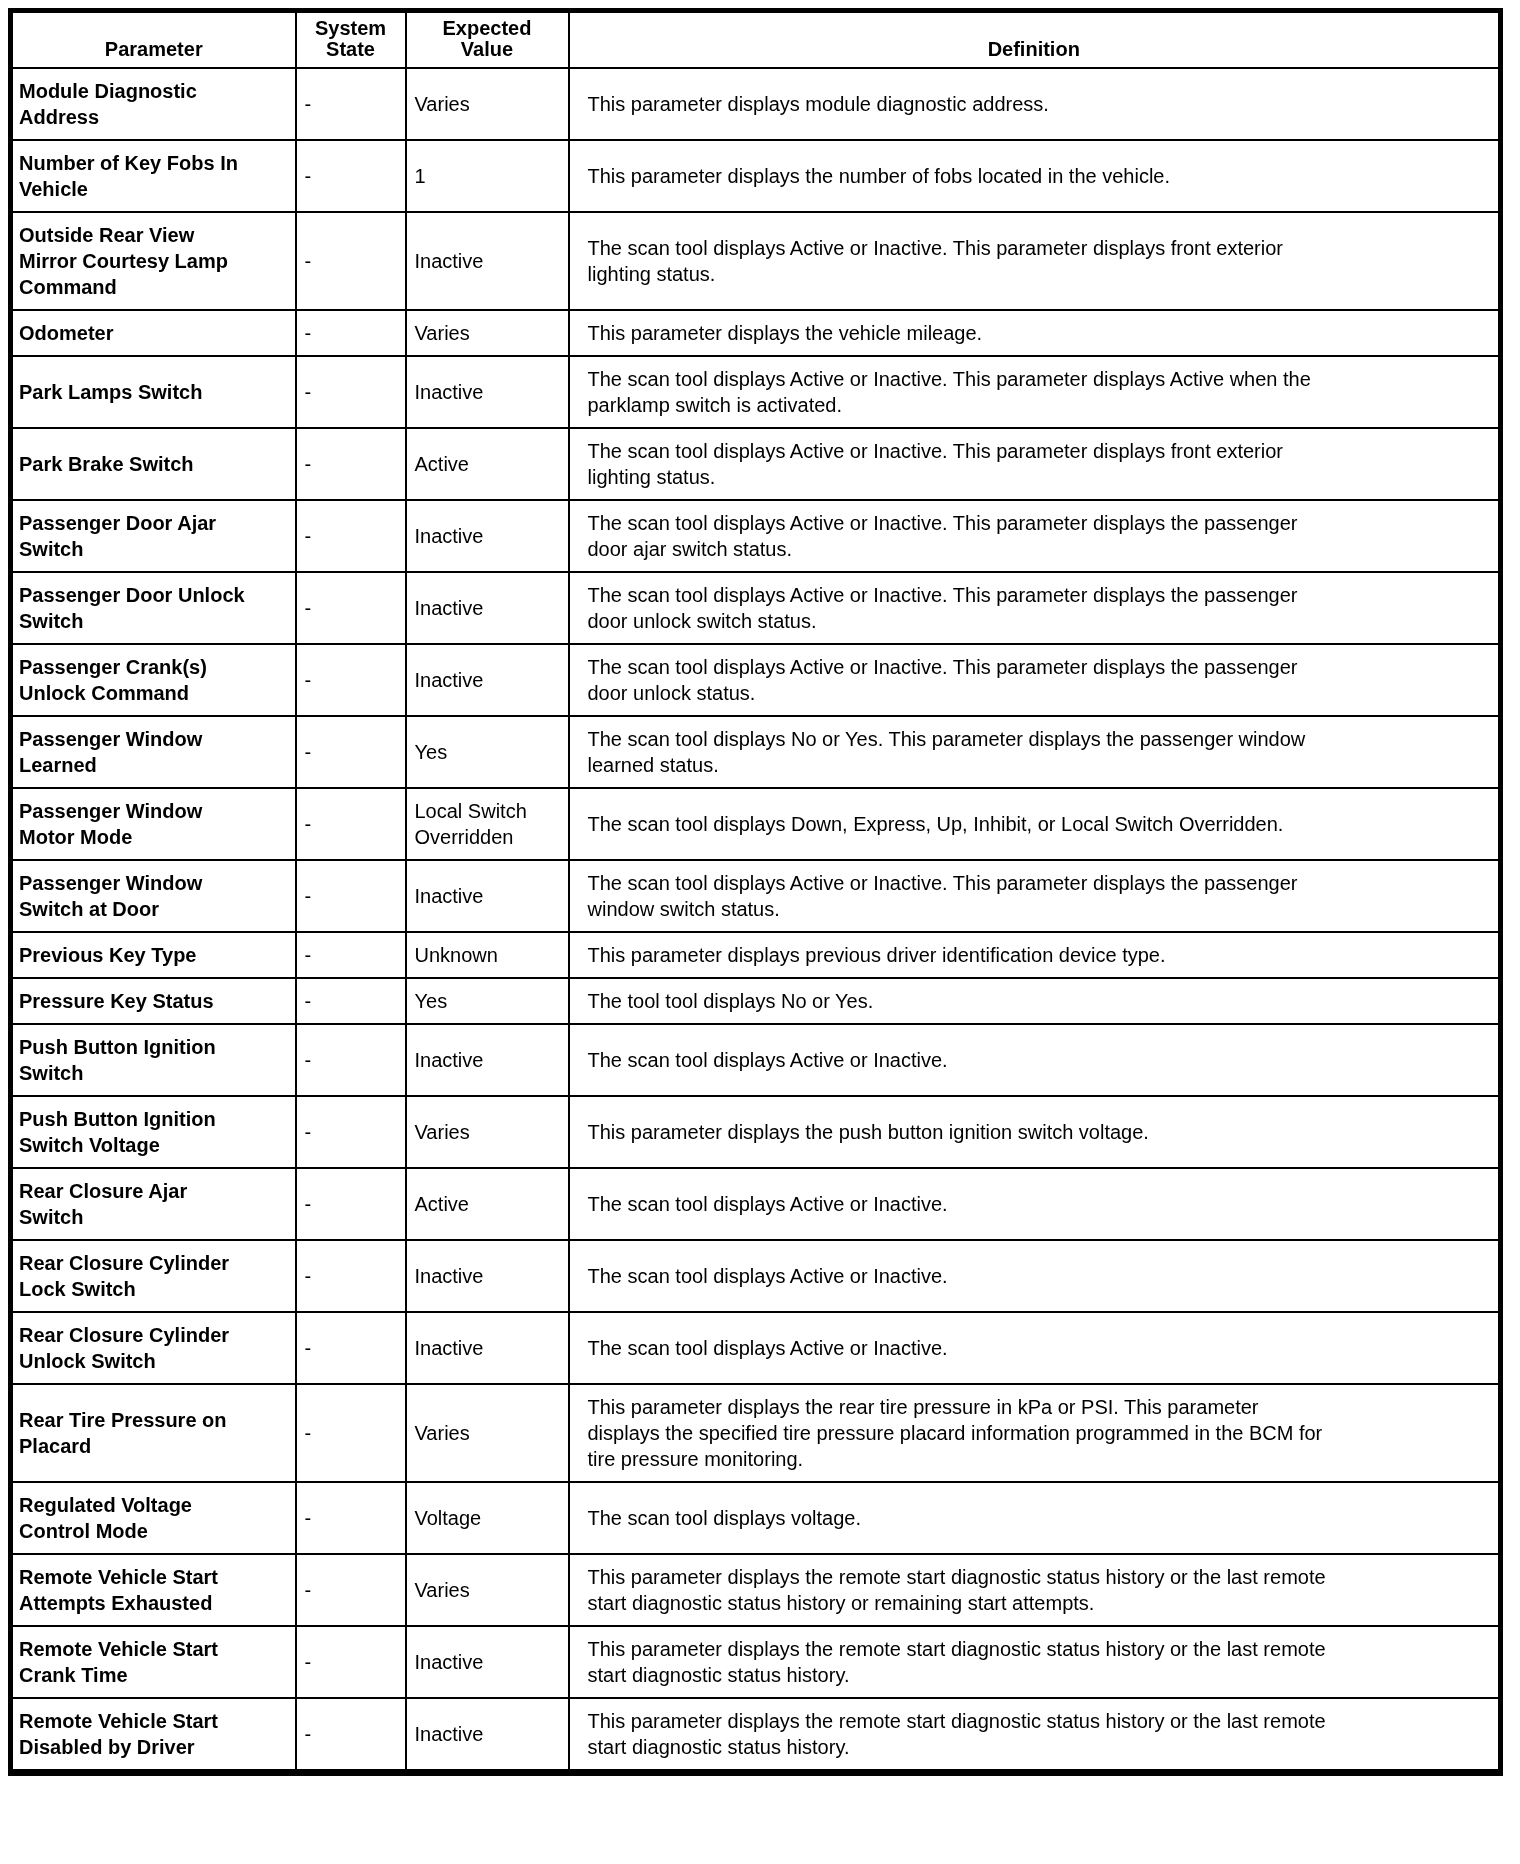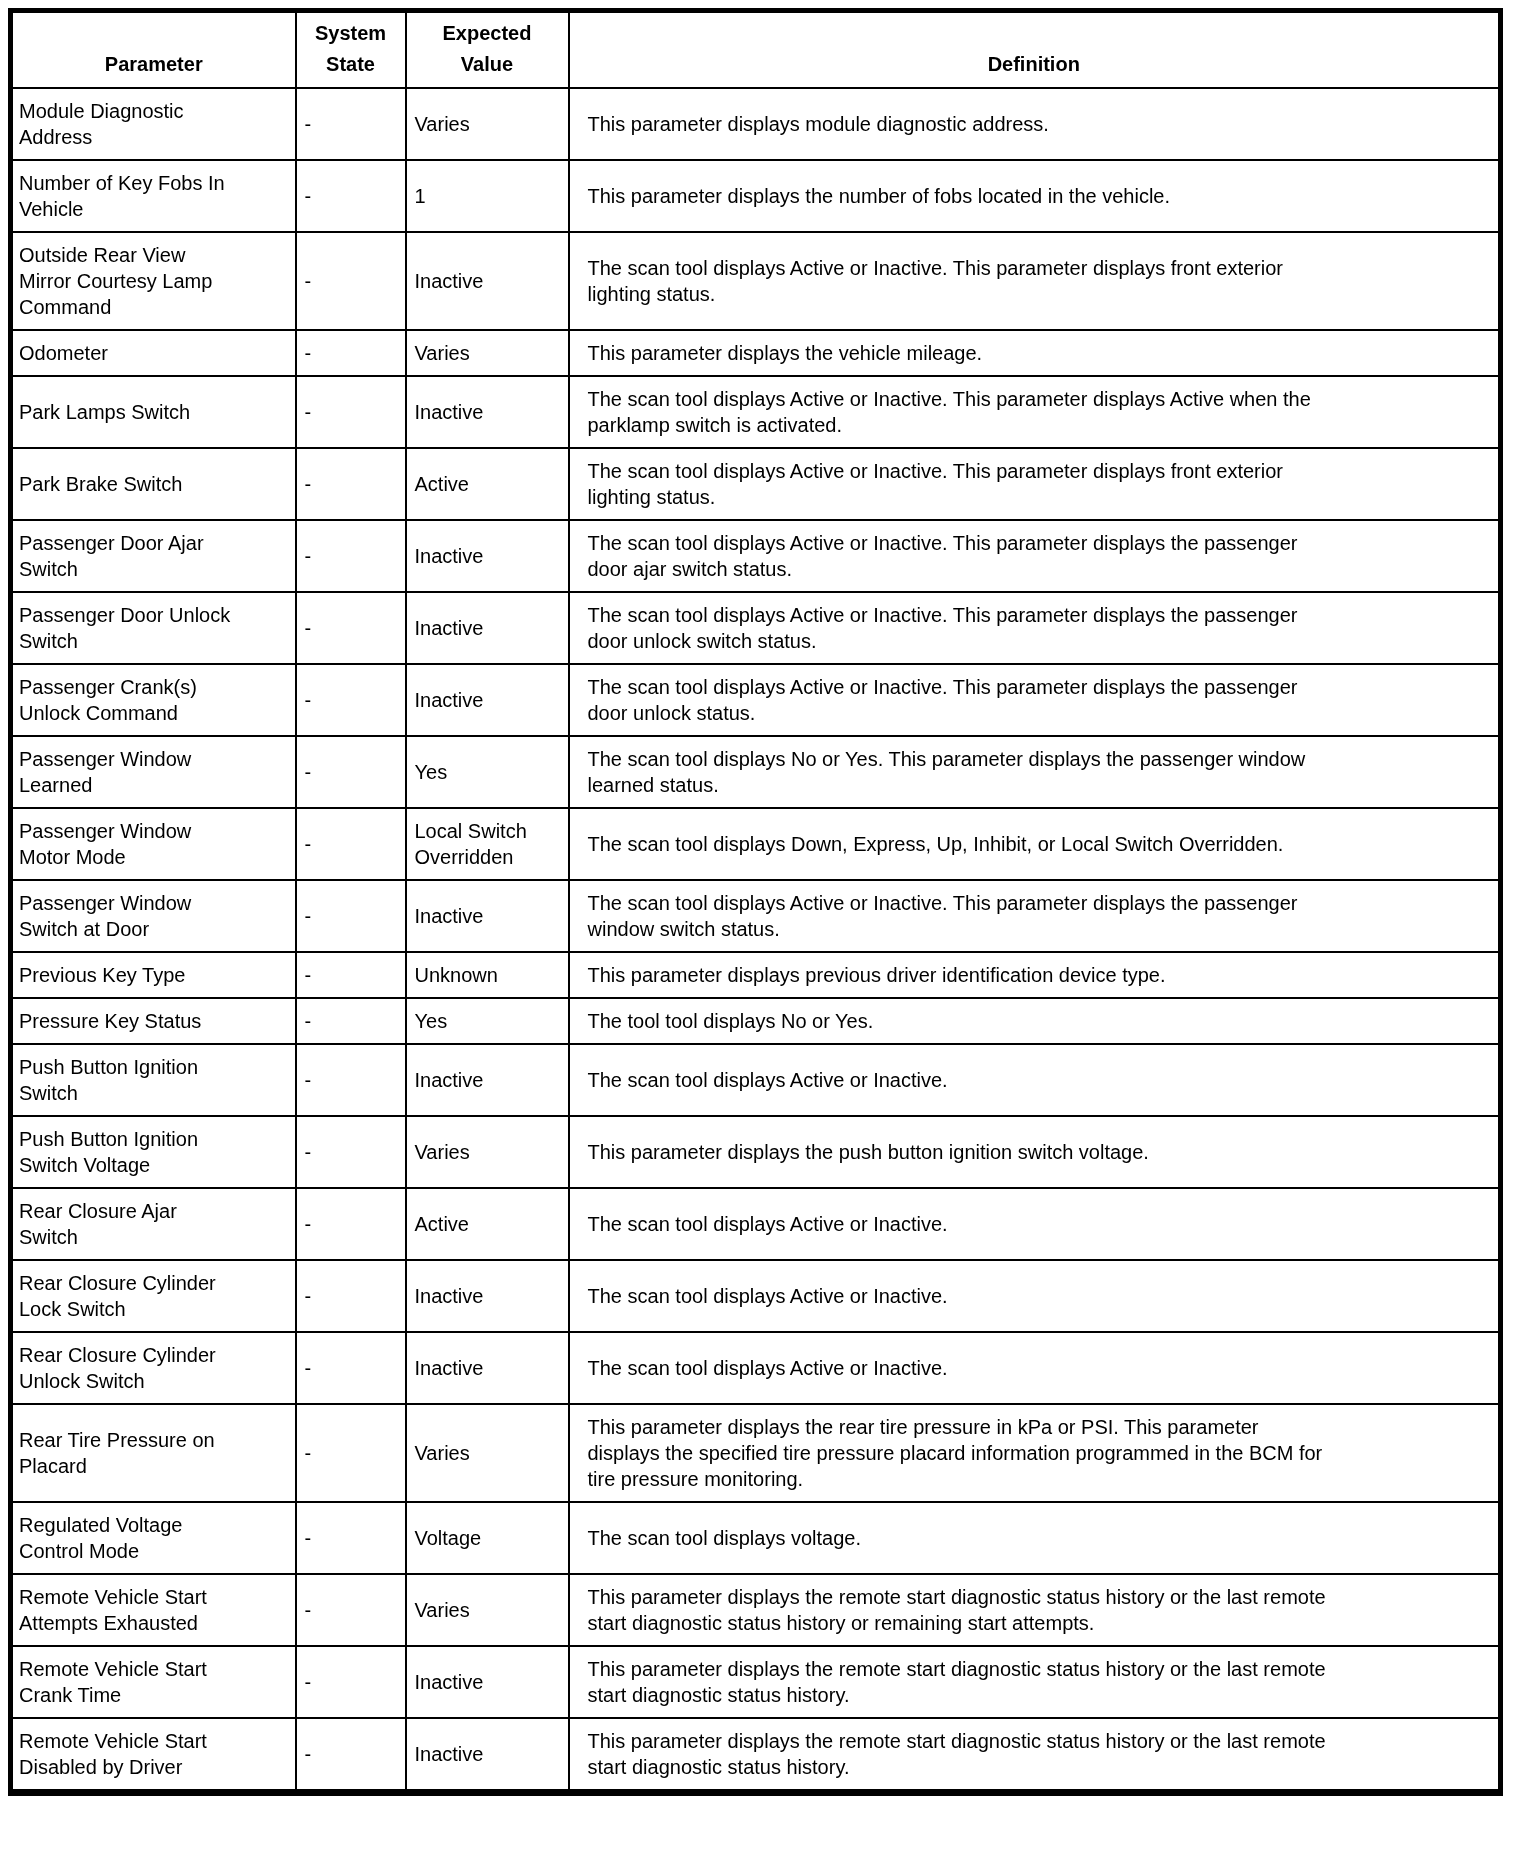--- a/index.html
+++ b/index.html
@@ -30,34 +30,34 @@
   col.c-value { width: 163px; }
   col.c-def   { width: auto; }
   th, td {
     border: 2px solid #000000;
     white-space: pre-line;
     overflow: hidden;
   }
   th {
     font-size: 20px;
     font-weight: bold;
-    line-height: 31px;
+    line-height: 21px;
     text-align: center;
     vertical-align: bottom;
     padding: 5px 4px 7px 4px;
   }
   td {
     font-size: 20px;
     font-weight: normal;
     line-height: 26px;
     vertical-align: middle;
     text-align: left;
     padding: 9px 8px;
   }
-  td.param { padding-left: 6px; }
+  td.param { padding-left: 6px; font-weight: bold; }
   td.def   { padding-left: 18px; }
 </style>
 </head>
 <body>
 
 <div class="page">
   <table class="param-table">
     <colgroup>
       <col class="c-param">
       <col class="c-state">

